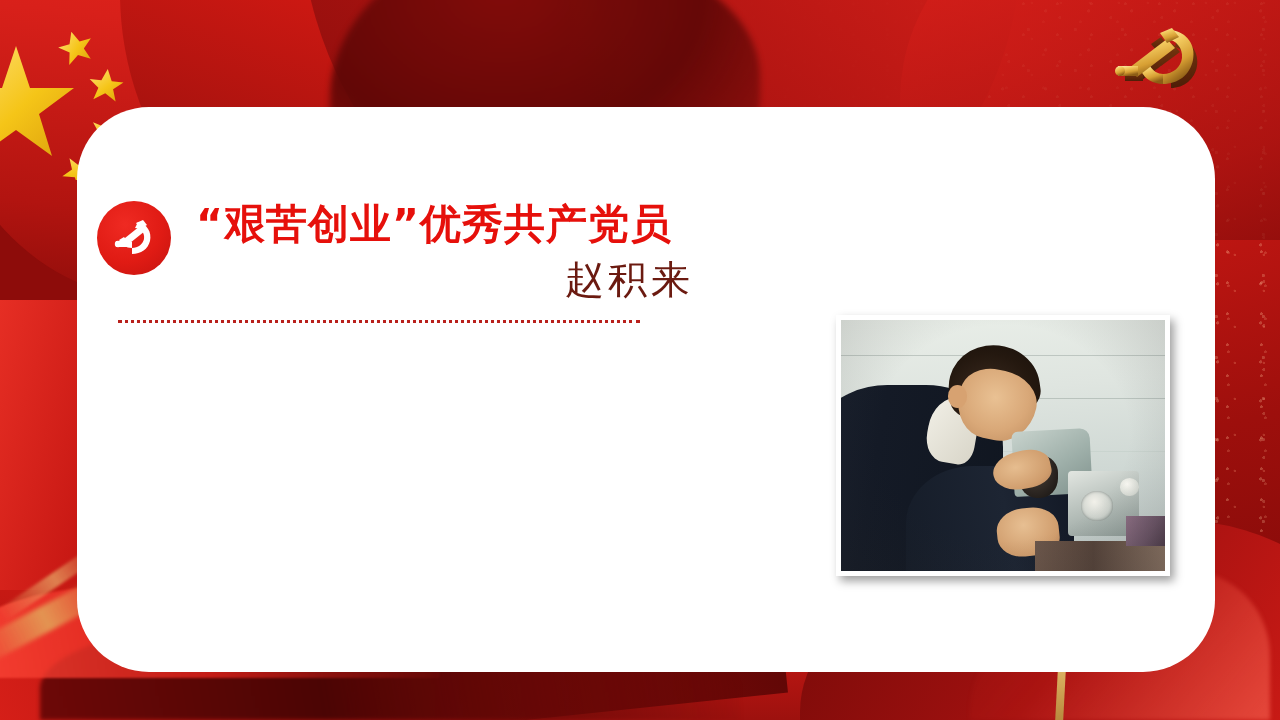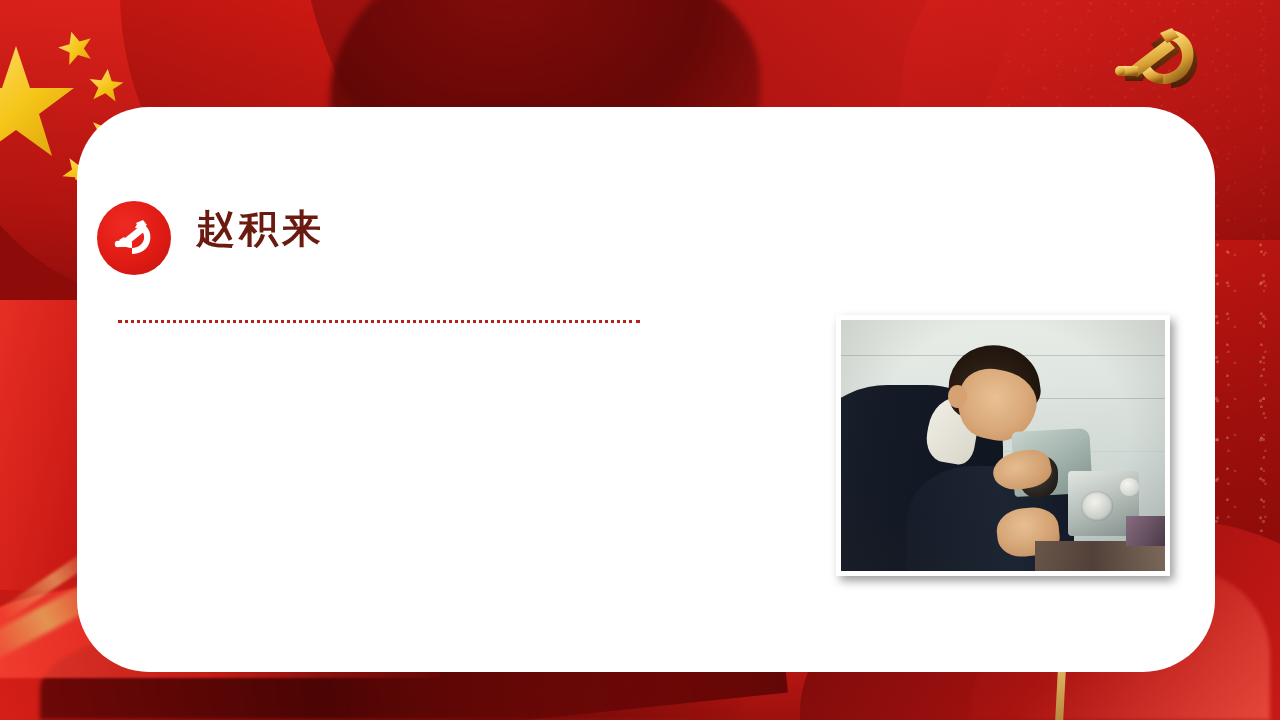--- a/index.html
+++ b/index.html
@@ -174,25 +174,25 @@
     font-weight: bold;
     color: #e6100b;
     letter-spacing: 1px;
     line-height: 52px;
     white-space: nowrap;
     font-family: "DejaVu Sans", "Liberation Sans", sans-serif;
   }
   .title-line2 {
     margin-top: 6px;
     font-size: 39px;
-    font-weight: bold;
+    font-weight: normal;
     color: #6b1a10;
     letter-spacing: 4px;
     line-height: 48px;
-    text-align: left;
+    text-align: right;
     padding-right: 122px;
     font-family: "DejaVu Serif", "Liberation Serif", serif;
   }
 
   .divider {
     position: absolute;
     left: 118px; top: 320px;
     width: 522px; height: 0;
     border-top: 3px dotted #b9201c;
   }
@@ -439,20 +439,21 @@
 
         <path d="M24 7 l7 -3 l4 5 l-7 4 z"></path>
 
         <path d="M4 25 l11 0 l0 6 l-11 0 z"></path>
         <circle cx="6" cy="28" r="3.2"></circle>
       </g>
     </svg>
   </div>
 
   <div class="title-wrap">
+    <div class="title-line1">“艰苦创业”优秀共产党员</div>
     <div class="title-line2">赵积来</div>
   </div>
 
   <div class="divider"></div>
 
 
   <div class="photo-frame">
     <div class="photo">
       <div class="ph-seam" style="top:14%"></div>
       <div class="ph-seam" style="top:31%"></div>

